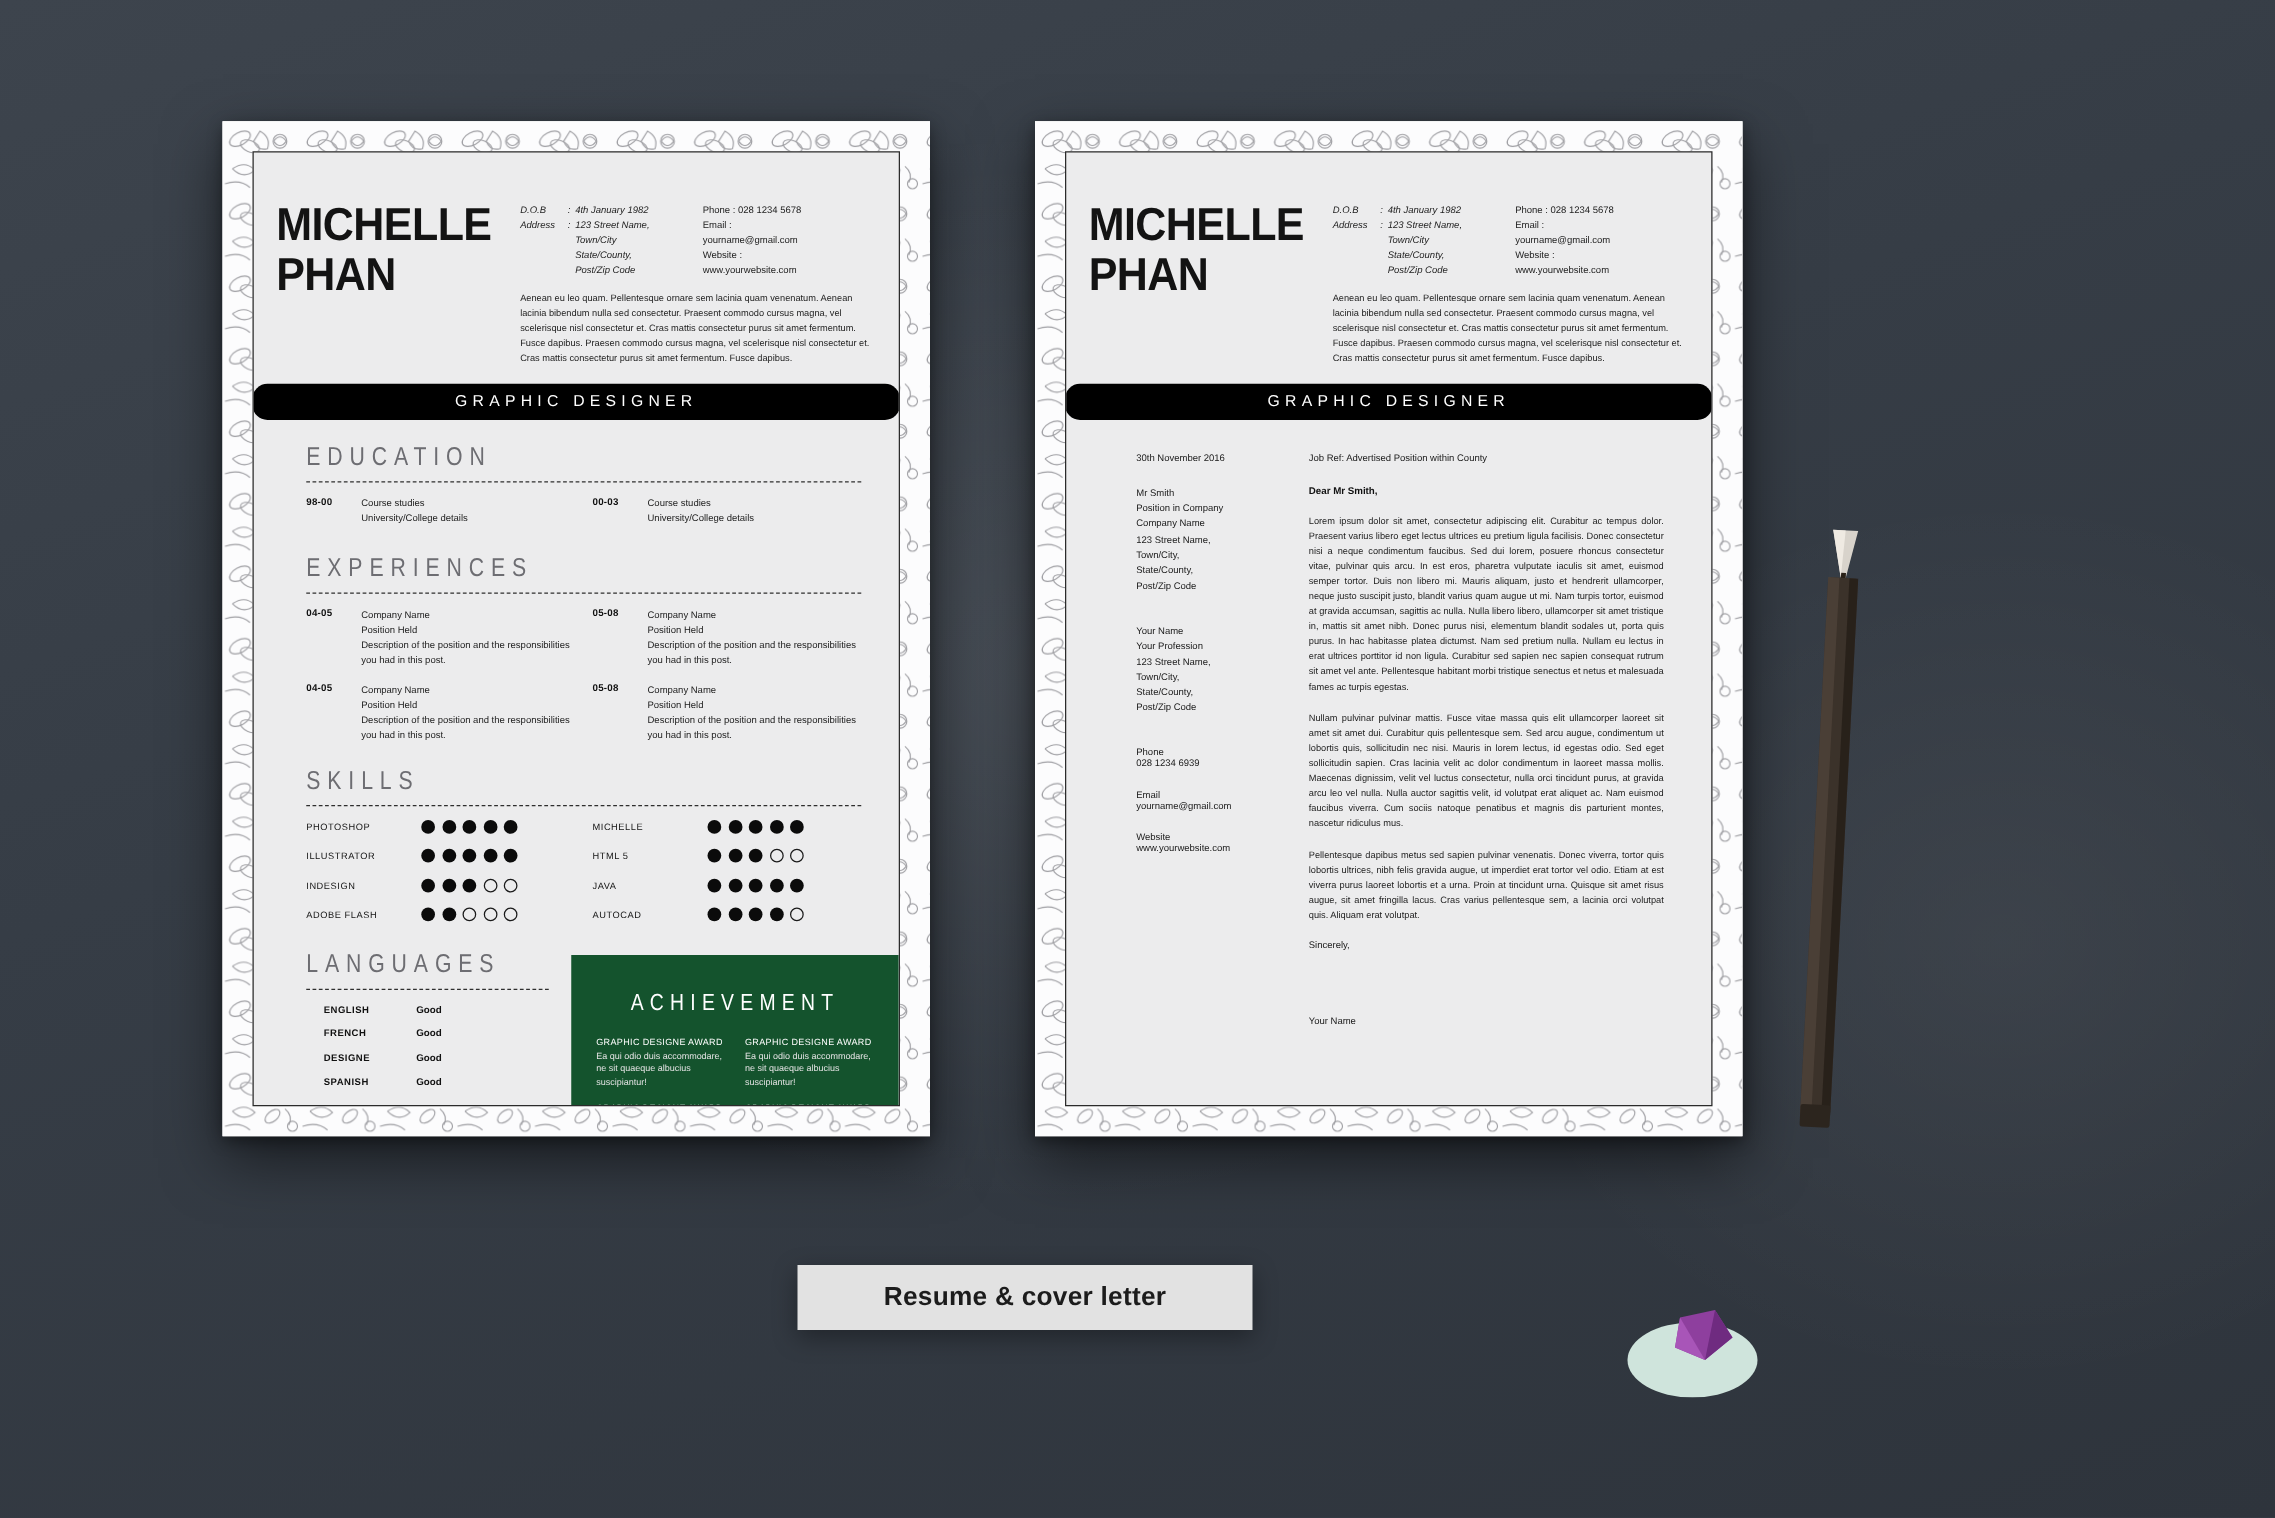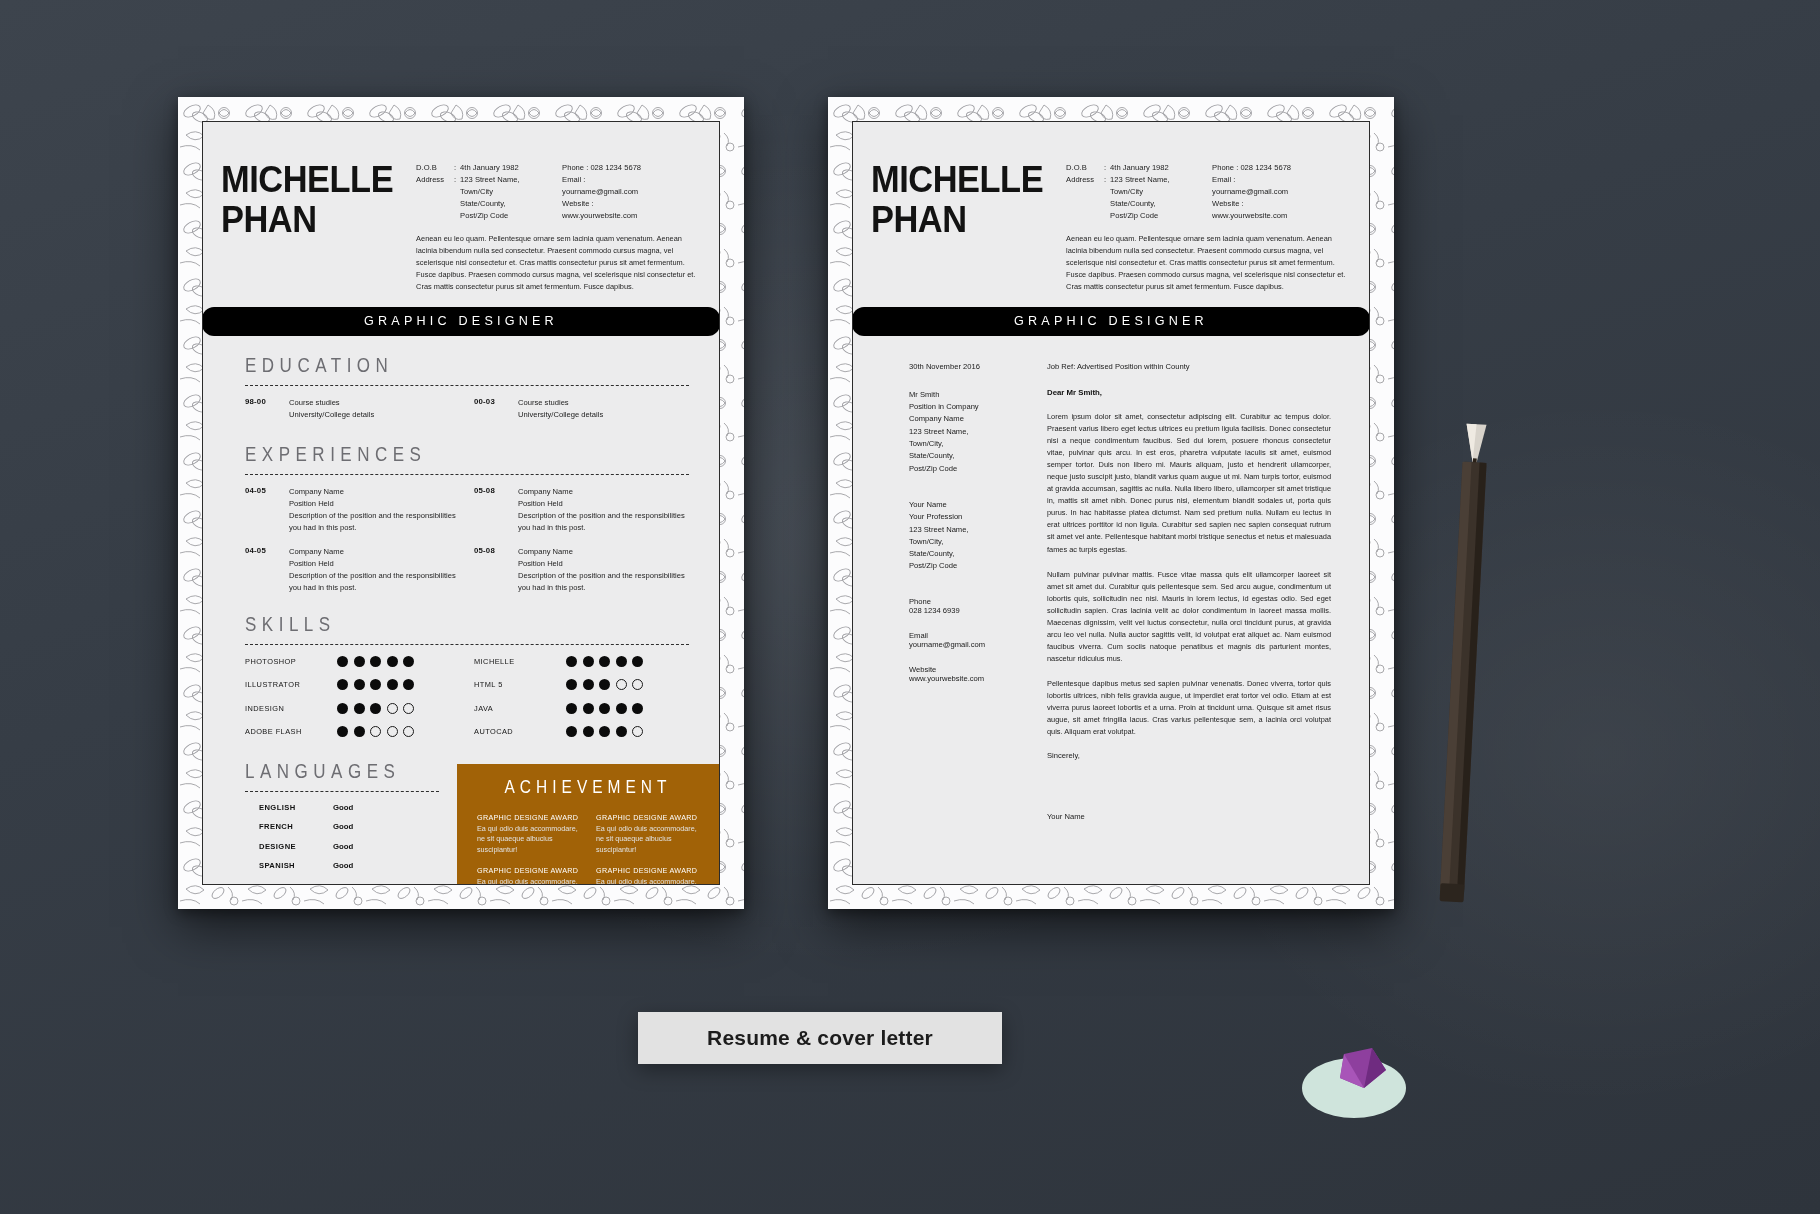--- a/index.html
+++ b/index.html
@@ -60,21 +60,21 @@
     font-size: 37px;
     line-height: 1.07;
     letter-spacing: -0.5px;
     color: #131313;
     transform: scaleX(0.93);
     transform-origin: left center;
   }
   .hdr-right { flex: 1 1 auto; padding-top: 6px; }
   .hdr-contacts { display: flex; gap: 18px; }
   .contact-col { font-size: 7.6px; line-height: 1.58; color: #1d1d1d; }
-  .contact-col.c1 { flex: 0 0 128px; }
+  .contact-col.c1 { flex: 0 0 128px; font-style: italic; }
   .contact-col.c2 { flex: 1 1 auto; }
   .crow { display: flex; }
   .crow .k { flex: 0 0 38px; }
   .crow .sep { flex: 0 0 6px; }
   .crow .v { flex: 1 1 auto; }
   .crow.indent { padding-left: 44px; }
   .bio {
     margin-top: 11px;
     font-size: 7.4px;
     line-height: 1.62;
@@ -139,23 +139,23 @@
 
   
   .lower { display: flex; gap: 0; margin-top: 14px; }
   .lang-block { flex: 0 0 206px; padding-right: 12px; }
   .lang-row { display: flex; margin-bottom: 10.5px; padding-left: 14px; }
   .lang-row .lg { flex: 0 0 74px; font-size: 7.6px; font-weight: 700; color: #111; letter-spacing: 0.4px; }
   .lang-row .lv { font-size: 7.8px; font-weight: 700; color: #111; }
 
   .ach-box {
     flex: 1 1 auto;
-    background: #a16207;
+    background: #14532d;
     color: #fff;
-    padding: 16px 20px 20px;
+    padding: 32px 20px 20px;
     margin-right: -30px;
     margin-left: 6px;
     min-height: 152px;
   }
   .ach-title {
     text-align: center;
     font-size: 15.5px;
     letter-spacing: 5px;
     font-weight: 300;
     color: #fff;

